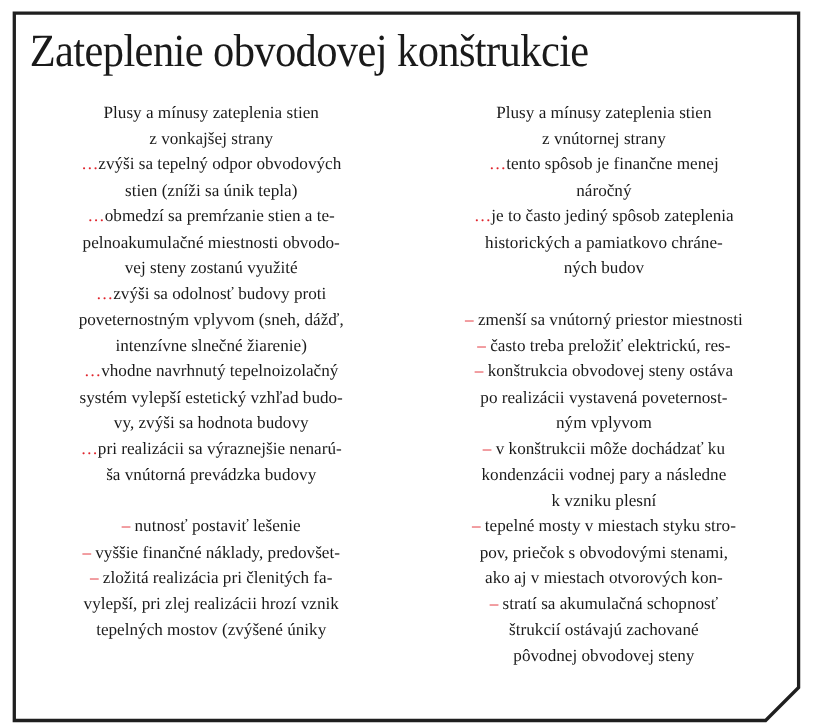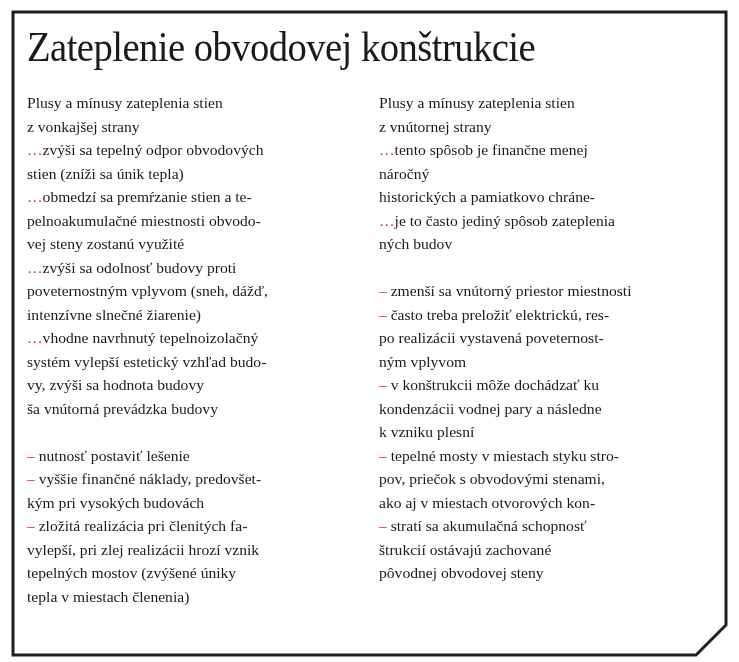--- a/index.html
+++ b/index.html
@@ -36,20 +36,21 @@
       white-space: nowrap;
       transform: scaleX(0.92);
       transform-origin: left center;
     }
     .col {
       position: absolute;
       top: 91px;
       font-size: 15.6px;
       line-height: 23.5px;
       color: #1a1a1a;
+      text-align: center;
     }
     .col.left { left: 27px; width: 330px; }
     .col.right { left: 379px; width: 340px; }
     .line {
       display: block;
       white-space: nowrap;
       height: 23.5px;
     }
     .line.blank { height: 23.5px; }
     .marker {
@@ -77,44 +78,44 @@
       <span class="line"><span>stien (zníži sa únik tepla)</span></span>
       <span class="line"><span class="marker ellipsis" style="color: rgb(224, 35, 43);">…</span><span>obmedzí sa premŕzanie stien a te-</span></span>
       <span class="line"><span>pelnoakumulačné miestnosti obvodo-</span></span>
       <span class="line"><span>vej steny zostanú využité</span></span>
       <span class="line"><span class="marker ellipsis" style="color: rgb(224, 35, 43);">…</span><span>zvýši sa odolnosť budovy proti</span></span>
       <span class="line"><span>poveternostným vplyvom (sneh, dážď,</span></span>
       <span class="line"><span>intenzívne slnečné žiarenie)</span></span>
       <span class="line"><span class="marker ellipsis" style="color: rgb(224, 35, 43);">…</span><span>vhodne navrhnutý tepelnoizolačný</span></span>
       <span class="line"><span>systém vylepší estetický vzhľad budo-</span></span>
       <span class="line"><span>vy, zvýši sa hodnota budovy</span></span>
+      <span class="line"><span class="marker ellipsis" style="color: rgb(224, 35, 43);">…</span><span>pri realizácii sa výraznejšie nenarú-</span></span>
       <span class="line"><span>ša vnútorná prevádzka budovy</span></span>
       <span class="line blank"></span>
       <span class="line"><span class="marker" style="color: rgb(224, 35, 43);">– </span><span>nutnosť postaviť lešenie</span></span>
       <span class="line"><span class="marker" style="color: rgb(224, 35, 43);">– </span><span>vyššie finančné náklady, predovšet-</span></span>
-      <span class="line"><span>kým pri vysokých budovách</span></span>
       <span class="line"><span class="marker" style="color: rgb(224, 35, 43);">– </span><span>zložitá realizácia pri členitých fa-</span></span>
       <span class="line"><span>vylepší, pri zlej realizácii hrozí vznik</span></span>
       <span class="line"><span>tepelných mostov (zvýšené úniky</span></span>
-      <span class="line"><span>tepla v miestach členenia)</span></span>
     </div>
 </div>
 
 <div class="col right">
   <span class="line">Plusy a mínusy zateplenia stien</span>
   <span class="line">z vnútornej strany</span>
   <div>
       <span class="line"><span class="marker ellipsis" style="color: rgb(224, 35, 43);">…</span><span>tento spôsob je finančne menej</span></span>
       <span class="line"><span>náročný</span></span>
+      <span class="line"><span class="marker ellipsis" style="color: rgb(224, 35, 43);">…</span><span>je to často jediný spôsob zateplenia</span></span>
       <span class="line"><span>historických a pamiatkovo chráne-</span></span>
-      <span class="line"><span class="marker ellipsis" style="color: rgb(224, 35, 43);">…</span><span>je to často jediný spôsob zateplenia</span></span>
       <span class="line"><span>ných budov</span></span>
       <span class="line blank"></span>
       <span class="line"><span class="marker" style="color: rgb(224, 35, 43);">– </span><span>zmenší sa vnútorný priestor miestnosti</span></span>
       <span class="line"><span class="marker" style="color: rgb(224, 35, 43);">– </span><span>často treba preložiť elektrickú, res-</span></span>
+      <span class="line"><span class="marker" style="color: rgb(224, 35, 43);">– </span><span>konštrukcia obvodovej steny ostáva</span></span>
       <span class="line"><span>po realizácii vystavená poveternost-</span></span>
       <span class="line"><span>ným vplyvom</span></span>
       <span class="line"><span class="marker" style="color: rgb(224, 35, 43);">– </span><span>v konštrukcii môže dochádzať ku</span></span>
       <span class="line"><span>kondenzácii vodnej pary a následne</span></span>
       <span class="line"><span>k vzniku plesní</span></span>
       <span class="line"><span class="marker" style="color: rgb(224, 35, 43);">– </span><span>tepelné mosty v miestach styku stro-</span></span>
       <span class="line"><span>pov, priečok s obvodovými stenami,</span></span>
       <span class="line"><span>ako aj v miestach otvorových kon-</span></span>
       <span class="line"><span class="marker" style="color: rgb(224, 35, 43);">– </span><span>stratí sa akumulačná schopnosť</span></span>
       <span class="line"><span>štrukcií ostávajú zachované</span></span>

